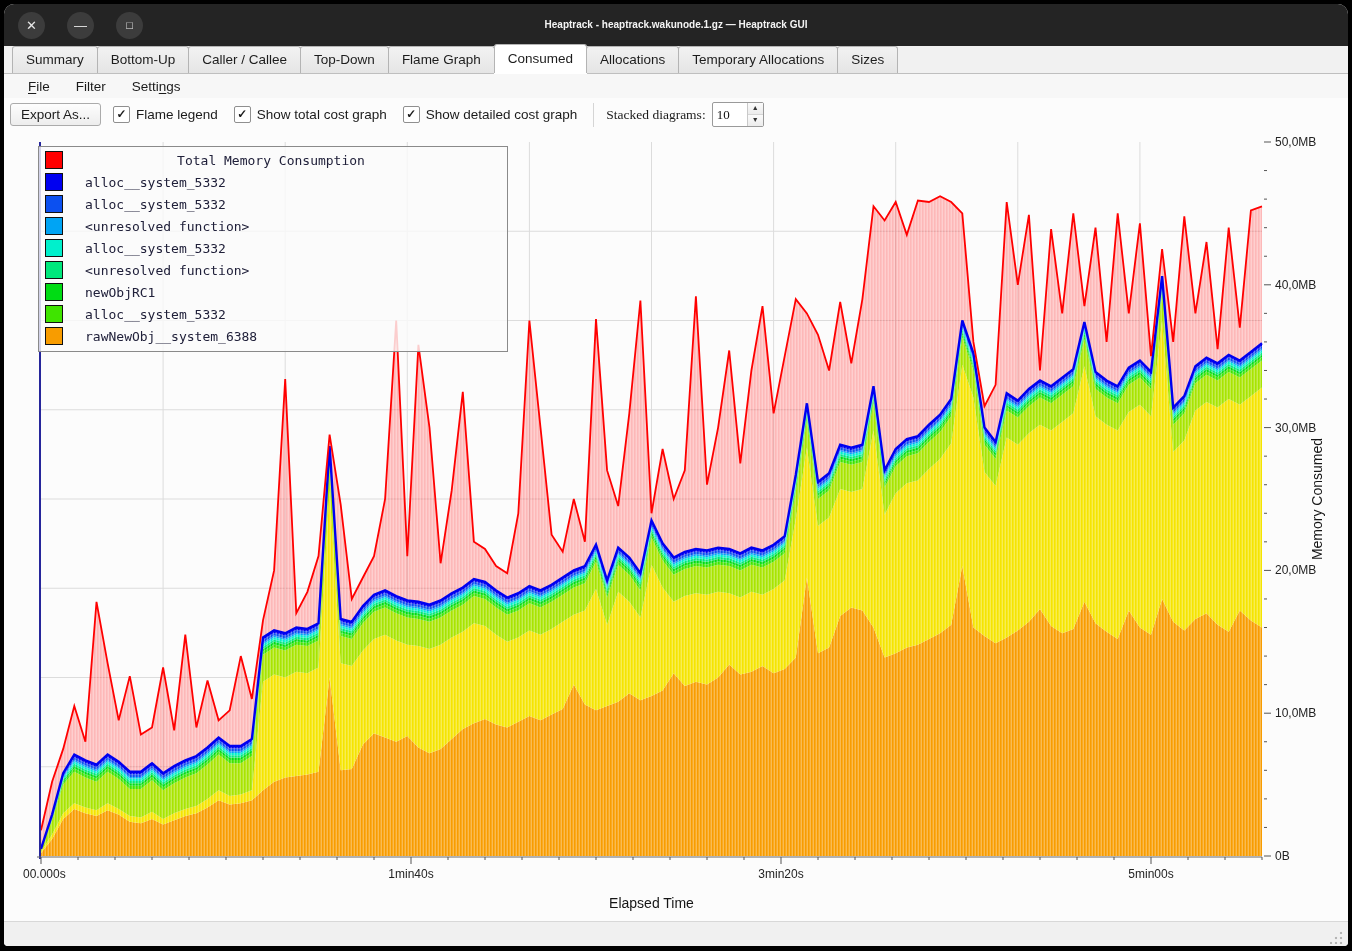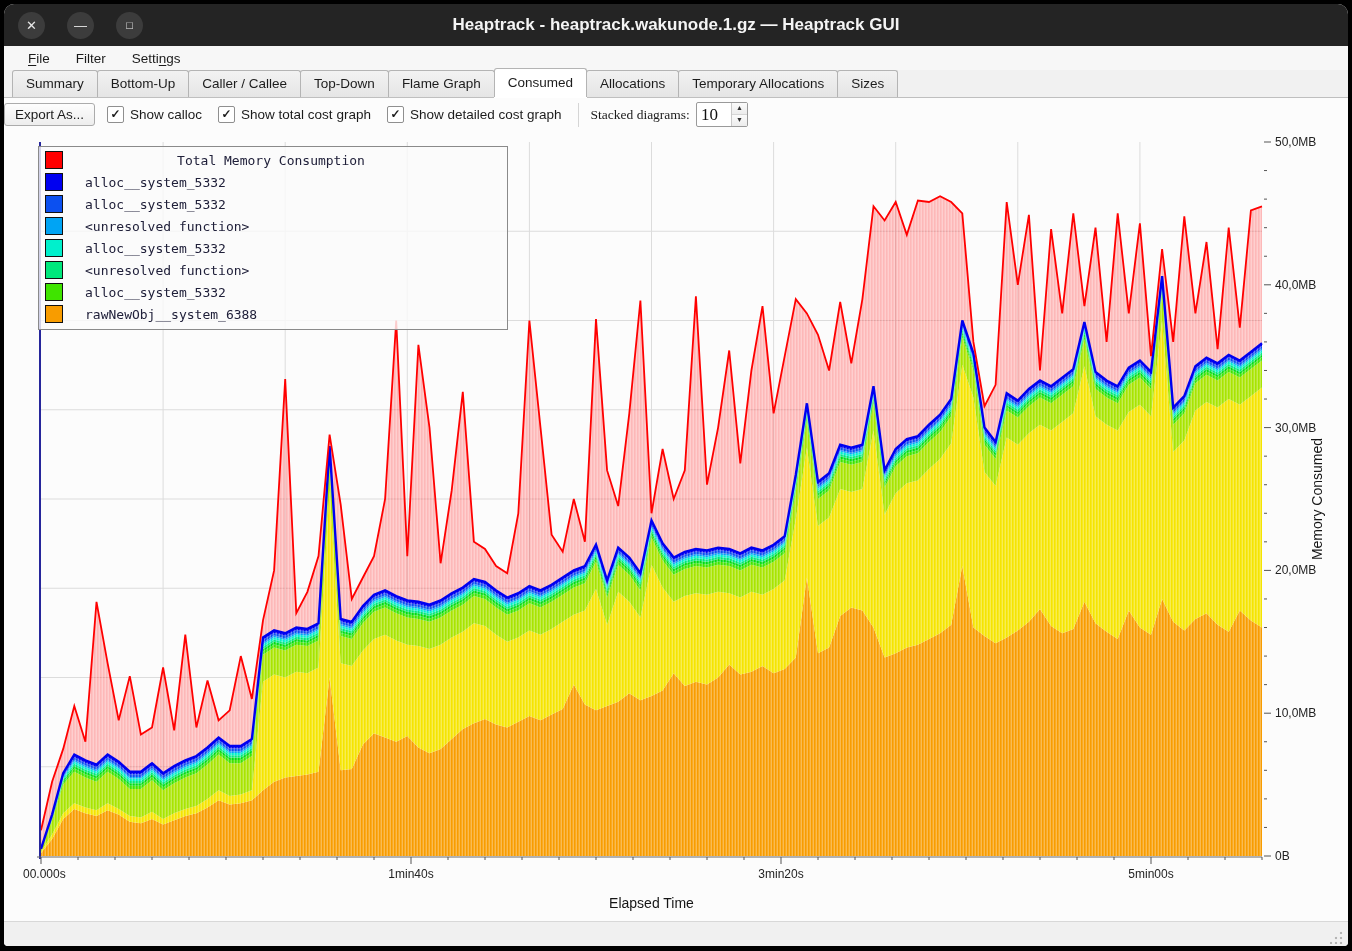--- a/index.html
+++ b/index.html
@@ -2,38 +2,38 @@
 <html><head>
 <meta charset="utf-8">
 <style>
   html,body{margin:0;padding:0;width:1352px;height:951px;background:#000;font-family:"Liberation Sans",sans-serif;-webkit-font-smoothing:antialiased;}
   #frame{position:absolute;inset:0;background:#000;}
   #win{position:absolute;left:4px;top:4px;right:4px;bottom:5px;background:#fcfcfc;border-radius:10px 10px 4px 4px;overflow:hidden;}
   
   #titlebar{position:relative;height:42px;background:#242424;}
   .winbtn{position:absolute;top:8px;width:27px;height:27px;border-radius:50%;background:#3c3c3c;color:#e9e9e9;text-align:center;line-height:27px;font-size:13px;cursor:default;}
   #btn-close{left:14px;} #btn-min{left:63px;} #btn-max{left:112px;font-size:11px;}
-  #win-title{position:absolute;left:0;right:0;top:0;height:50px;line-height:42px;text-align:center;color:#f4f4f4;font-weight:bold;font-size:17px;}
+  #win-title{position:absolute;left:0;right:0;top:0;height:50px;line-height:42px;text-align:center;color:#f4f4f4;font-weight:bold;font-size:10px;}
   
   #menubar{height:24px;background:#f7f7f7;display:flex;align-items:center;padding-left:14px;}
   .menu-item{font-size:13.5px;color:#1b1b1b;padding:2px 10px;margin-right:6px;}
   .menu-item u{text-underline-offset:2px;}
   
   #tabbar{height:27px;background:#f1f1f1;border-bottom:1px solid #bfbfbf;display:flex;align-items:flex-end;padding-left:8px;}
   .tab{font-size:13.5px;color:#1c1c1c;background:linear-gradient(#f2f2f2,#e5e5e5);border:1px solid #b4b4b4;border-bottom:none;padding:4px 13px 4px 13px;margin-right:-1px;border-radius:3px 3px 0 0;height:18px;line-height:18px;}
   .tab.active{background:#ffffff;position:relative;padding-top:5px;height:19px;box-shadow:0 1px 0 #fff;z-index:2;}
   
-  #toolbar{height:33px;background:#fcfcfc;display:flex;align-items:center;padding-left:0;}
+  #toolbar{height:33px;background:#fcfcfc;display:flex;align-items:center;padding-left:6px;}
   #export-btn{font-size:13.5px;color:#1c1c1c;background:linear-gradient(#fdfdfd,#ededed);border:1px solid #ababab;border-radius:3px;padding:3px 10px;margin-right:12px;}
   .cb{display:flex;align-items:center;margin-right:16px;font-size:13.5px;color:#1b1b1b;}
   .cb .box{width:15px;height:15px;background:#fff;border:1px solid #8f8f8f;border-radius:2px;margin-right:6px;text-align:center;line-height:14px;font-size:12px;color:#1b1b1b;font-weight:bold;}
   #spin-wrap{display:flex;align-items:center;border-left:1px solid #d5d5d5;padding-left:12px;height:24px;font-family:Liberation Serif, serif;}
   #spin-label{font-size:13.5px;color:#1b1b1b;margin-right:6px;}
   #spinbox{display:flex;border:1px solid #9a9a9a;border-radius:2px;background:#fff;height:23px;}
-  #spin-value{width:26px;text-align:left;padding:0 4px;font-size:17px;line-height:23px;color:#111;}
+  #spin-value{width:26px;text-align:left;padding:0 4px;font-size:13px;line-height:23px;color:#111;}
   #spin-btns{display:flex;flex-direction:column;border-left:1px solid #c9c9c9;}
   .spin-arrow{width:15px;height:11px;font-size:7px;line-height:11px;text-align:center;color:#333;background:linear-gradient(#fbfbfb,#ececec);}
   .spin-arrow:first-child{border-bottom:1px solid #d5d5d5;}
   
   #chart-panel{position:relative;height:790px;background:#fcfcfc;}
   #chart-svg{position:absolute;left:0;top:0;}
   .grid{stroke:#dcdcdc;stroke-width:1;}
   .tick{stroke:#555;stroke-width:1;}
   .ticklabel{font-family:"Liberation Sans",sans-serif;font-size:12px;fill:#232323;}
   .axistitle{font-family:"Liberation Sans",sans-serif;font-size:14px;fill:#161616;}
@@ -59,44 +59,44 @@
 <div id="frame">
 <div id="win">
 
   <div id="titlebar">
     <div class="winbtn" id="btn-close">✕</div>
     <div class="winbtn" id="btn-min">—</div>
     <div class="winbtn" id="btn-max">□</div>
     <div id="win-title">Heaptrack - heaptrack.wakunode.1.gz — Heaptrack GUI</div>
   </div>
 
-  <div id="menubar">
-        <div class="menu-item"><u>F</u>ile</div>
-        <div class="menu-item">Filter</div>
-        <div class="menu-item">Setti<u>n</u>gs</div>
-      </div>
-
   <div id="tabbar">
         <div class="tab">Summary</div>
         <div class="tab">Bottom-Up</div>
         <div class="tab">Caller / Callee</div>
         <div class="tab">Top-Down</div>
         <div class="tab">Flame Graph</div>
         <div class="tab active">Consumed</div>
         <div class="tab">Allocations</div>
         <div class="tab">Temporary Allocations</div>
         <div class="tab">Sizes</div>
       </div>
 
+  <div id="menubar">
+        <div class="menu-item"><u>F</u>ile</div>
+        <div class="menu-item">Filter</div>
+        <div class="menu-item">Setti<u>n</u>gs</div>
+      </div>
+
   <div id="toolbar">
     <div id="export-btn">Export As...</div>
     <div id="cb-container" style="display: flex;">
           <div class="cb">
             <span class="box">✓</span>
-            <span>Show calloc</span>
+            <span>Flame legend</span>
           </div>
           <div class="cb">
             <span class="box">✓</span>
             <span>Show total cost graph</span>
           </div>
           <div class="cb">
             <span class="box">✓</span>
             <span>Show detailed cost graph</span>
           </div>
         </div>
@@ -246,20 +246,24 @@
           </div>
           <div class="lg-row">
             <span class="lg-swatch" style="background: rgb(0, 240, 204);"></span>
             <span class="lg-label">alloc__system_5332</span>
           </div>
           <div class="lg-row">
             <span class="lg-swatch" style="background: rgb(0, 232, 124);"></span>
             <span class="lg-label">&lt;unresolved function&gt;</span>
           </div>
           <div class="lg-row">
+            <span class="lg-swatch" style="background: rgb(0, 220, 20);"></span>
+            <span class="lg-label">newObjRC1</span>
+          </div>
+          <div class="lg-row">
             <span class="lg-swatch" style="background: rgb(63, 228, 0);"></span>
             <span class="lg-label">alloc__system_5332</span>
           </div>
           <div class="lg-row">
             <span class="lg-swatch" style="background: rgb(248, 156, 0);"></span>
             <span class="lg-label">rawNewObj__system_6388</span>
           </div>
         </div>
   </div>
 

